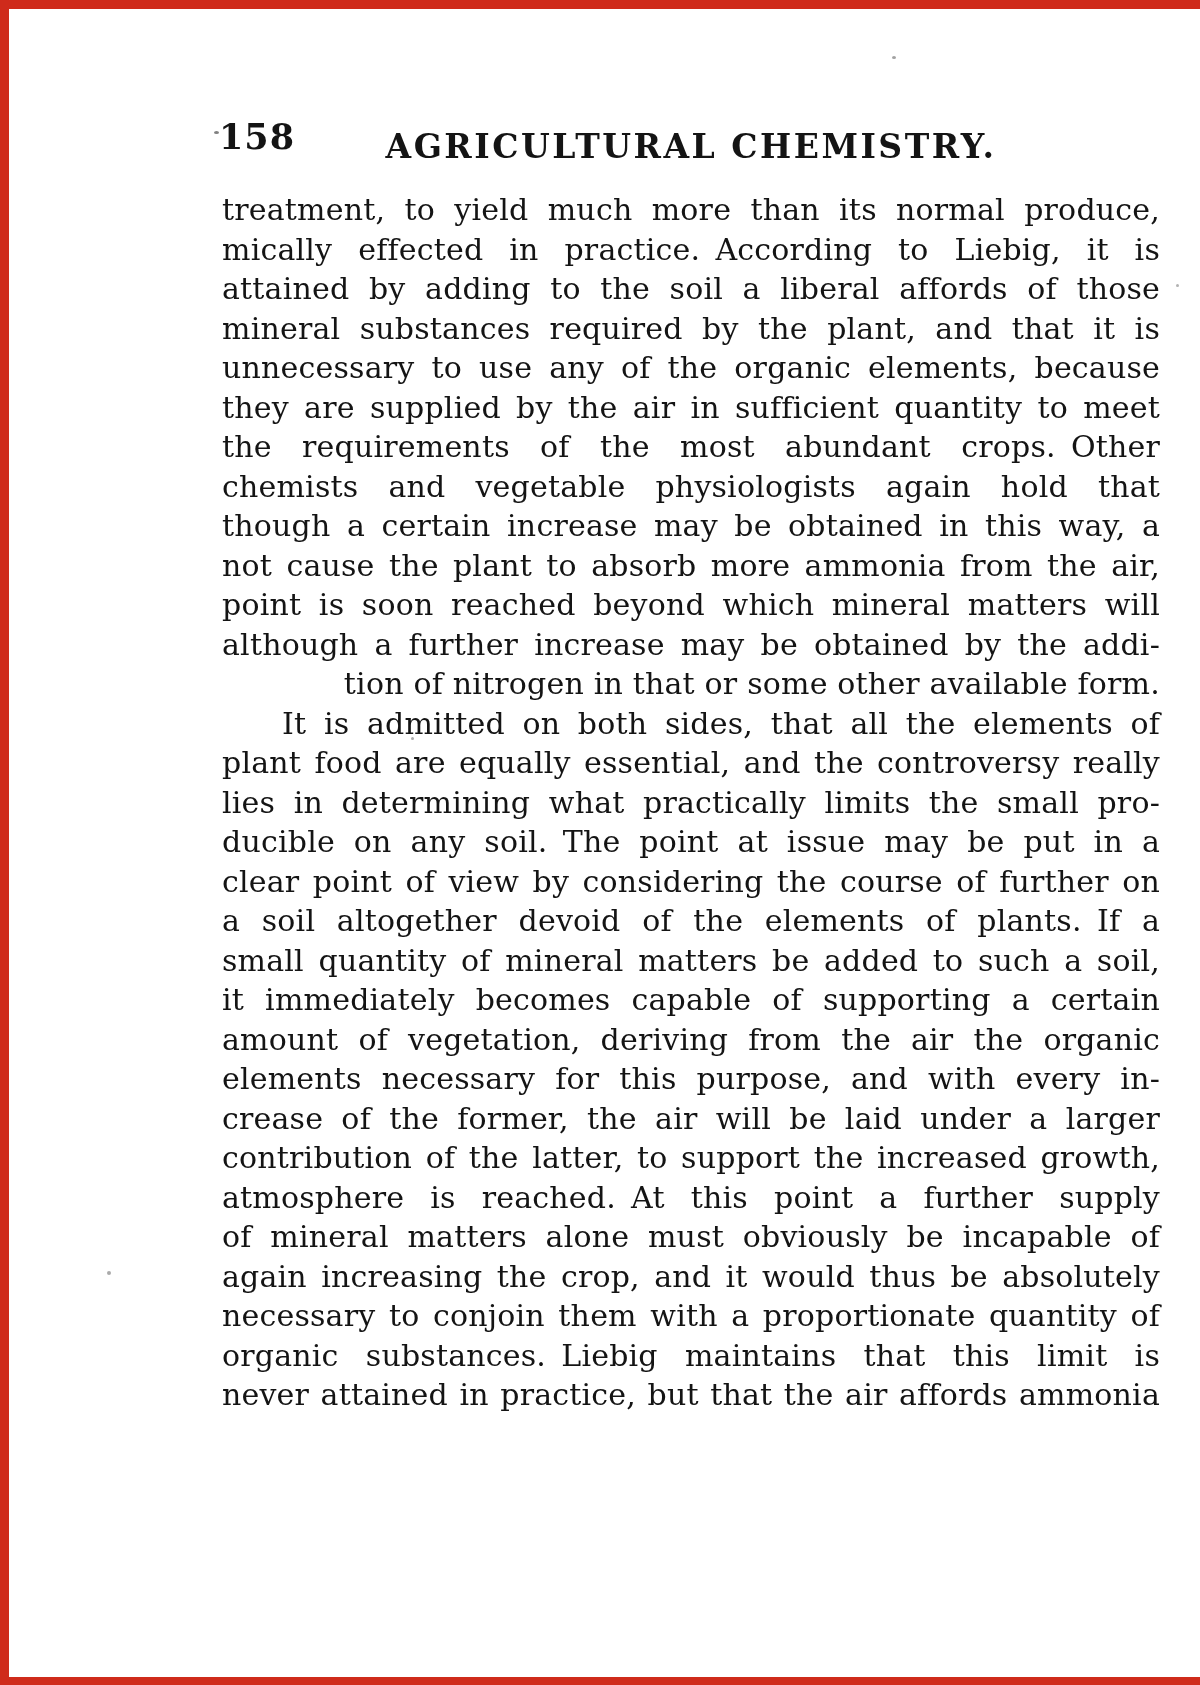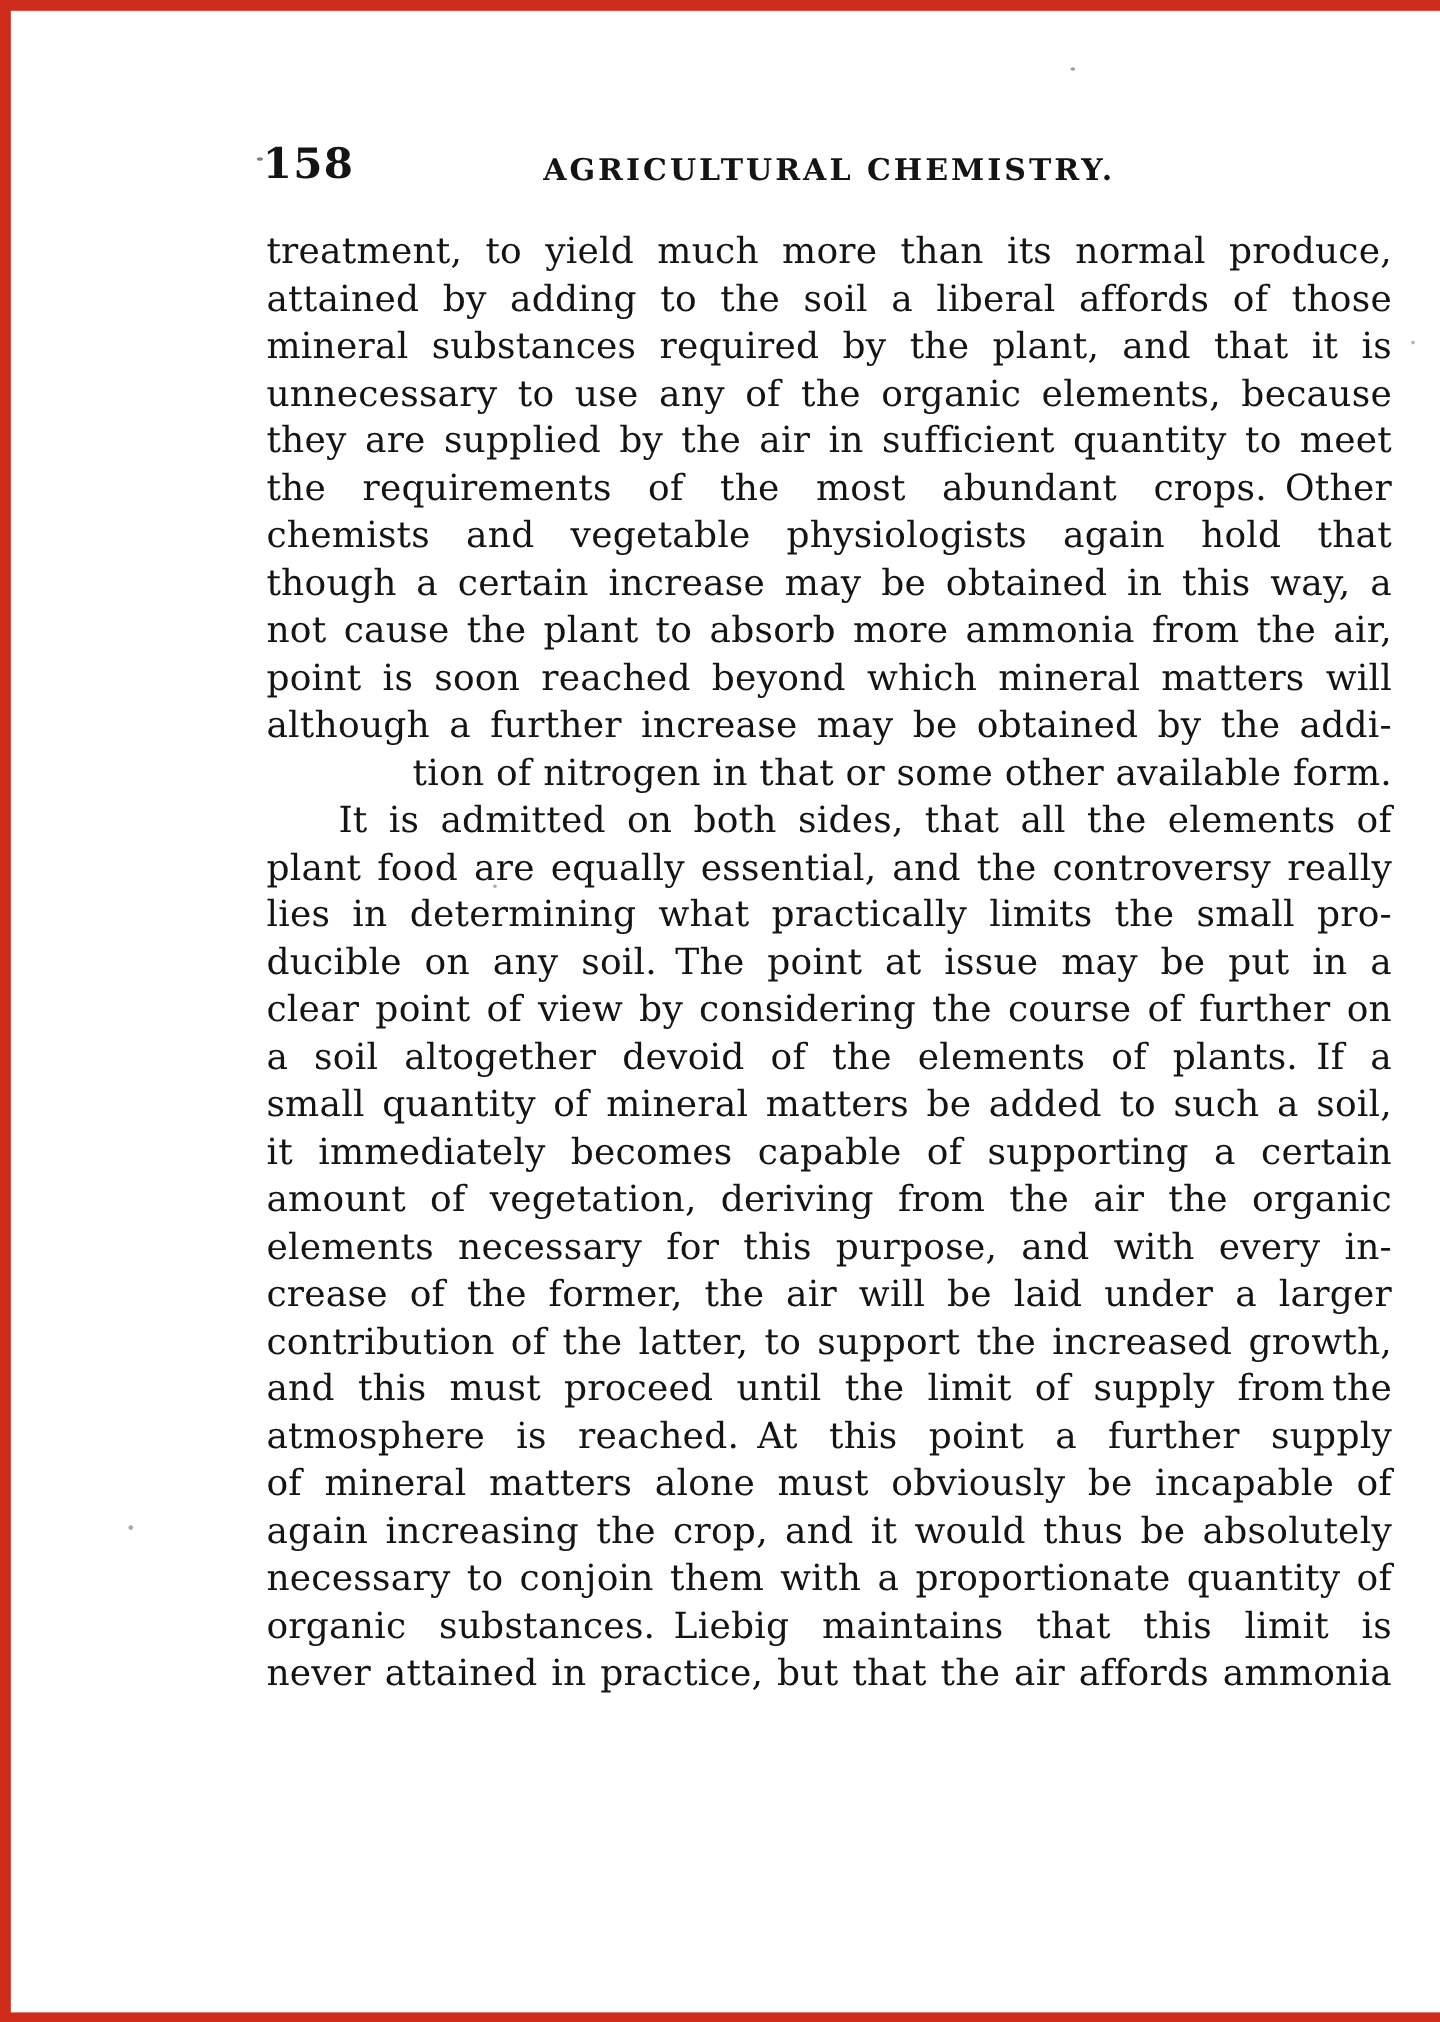--- a/index.html
+++ b/index.html
@@ -18,21 +18,21 @@
 
   
   .page-number {
     position: absolute; left: 219px; top: 116px;
     font-size: 35px; font-weight: bold; letter-spacing: 1px;
     color: var(--ink, #161616); white-space: nowrap;
   }
   .running-header {
     position: absolute; left: 691px; top: 127px;
     transform: translateX(-50%);
-    font-size: 25px; font-weight: bold; letter-spacing: 2.5px;
+    font-size: 33px; font-weight: bold; letter-spacing: 2.5px;
     color: var(--ink, #161616); white-space: nowrap;
   }
 
   
   .text-block {
     position: absolute; left: 222px; top: 190px; width: 938px;
     color: var(--ink, #161616);
   }
   .paragraph { margin: 0; padding: 0; }
   .line {
@@ -55,20 +55,21 @@
 <div class="edge-top"></div>
 <div class="edge-left"></div>
 <div class="edge-bottom"></div>
 
 <div class="page-number">158</div>
 <div class="running-header">AGRICULTURAL CHEMISTRY.</div>
 
 <div class="text-block">
     <div class="paragraph">
       <div class="line j">treatment, to yield much more than its normal produce,</div>
+      <div class="line j">mically effected in practice. According to Liebig, it is</div>
       <div class="line j">attained by adding to the soil a liberal affords of those</div>
       <div class="line j">mineral substances required by the plant, and that it is</div>
       <div class="line j">unnecessary to use any of the organic elements, because</div>
       <div class="line j">they are supplied by the air in sufficient quantity to meet</div>
       <div class="line j">the requirements of the most abundant crops. Other</div>
       <div class="line j">chemists and vegetable physiologists again hold that</div>
       <div class="line j">though a certain increase may be obtained in this way, a</div>
       <div class="line j">not cause the plant to absorb more ammonia from the air,</div>
       <div class="line j">point is soon reached beyond which mineral matters will</div>
       <div class="line j">although a further increase may be obtained by the addi-</div>
@@ -80,21 +81,20 @@
       <div class="line j">lies in determining what practically limits the small pro-</div>
       <div class="line j">ducible on any soil. The point at issue may be put in a</div>
       <div class="line j">clear point of view by considering the course of further on</div>
       <div class="line j">a soil altogether devoid of the elements of plants. If a</div>
       <div class="line j">small quantity of mineral matters be added to such a soil,</div>
       <div class="line j">it immediately becomes capable of supporting a certain</div>
       <div class="line j">amount of vegetation, deriving from the air the organic</div>
       <div class="line j">elements necessary for this purpose, and with every in-</div>
       <div class="line j">crease of the former, the air will be laid under a larger</div>
       <div class="line j">contribution of the latter, to support the increased growth,</div>
-      <div class="line j">and this must proceed until the limit of supply from the</div>
       <div class="line j">atmosphere is reached. At this point a further supply</div>
       <div class="line j">of mineral matters alone must obviously be incapable of</div>
       <div class="line j">again increasing the crop, and it would thus be absolutely</div>
       <div class="line j">necessary to conjoin them with a proportionate quantity of</div>
       <div class="line j">organic substances. Liebig maintains that this limit is</div>
       <div class="line j">never attained in practice, but that the air affords ammonia</div>
     </div>
   </div>
 
 <div class="speck" style="left: 892px; top: 56px; width: 4px; height: 3px; opacity: 0.55;"></div>

